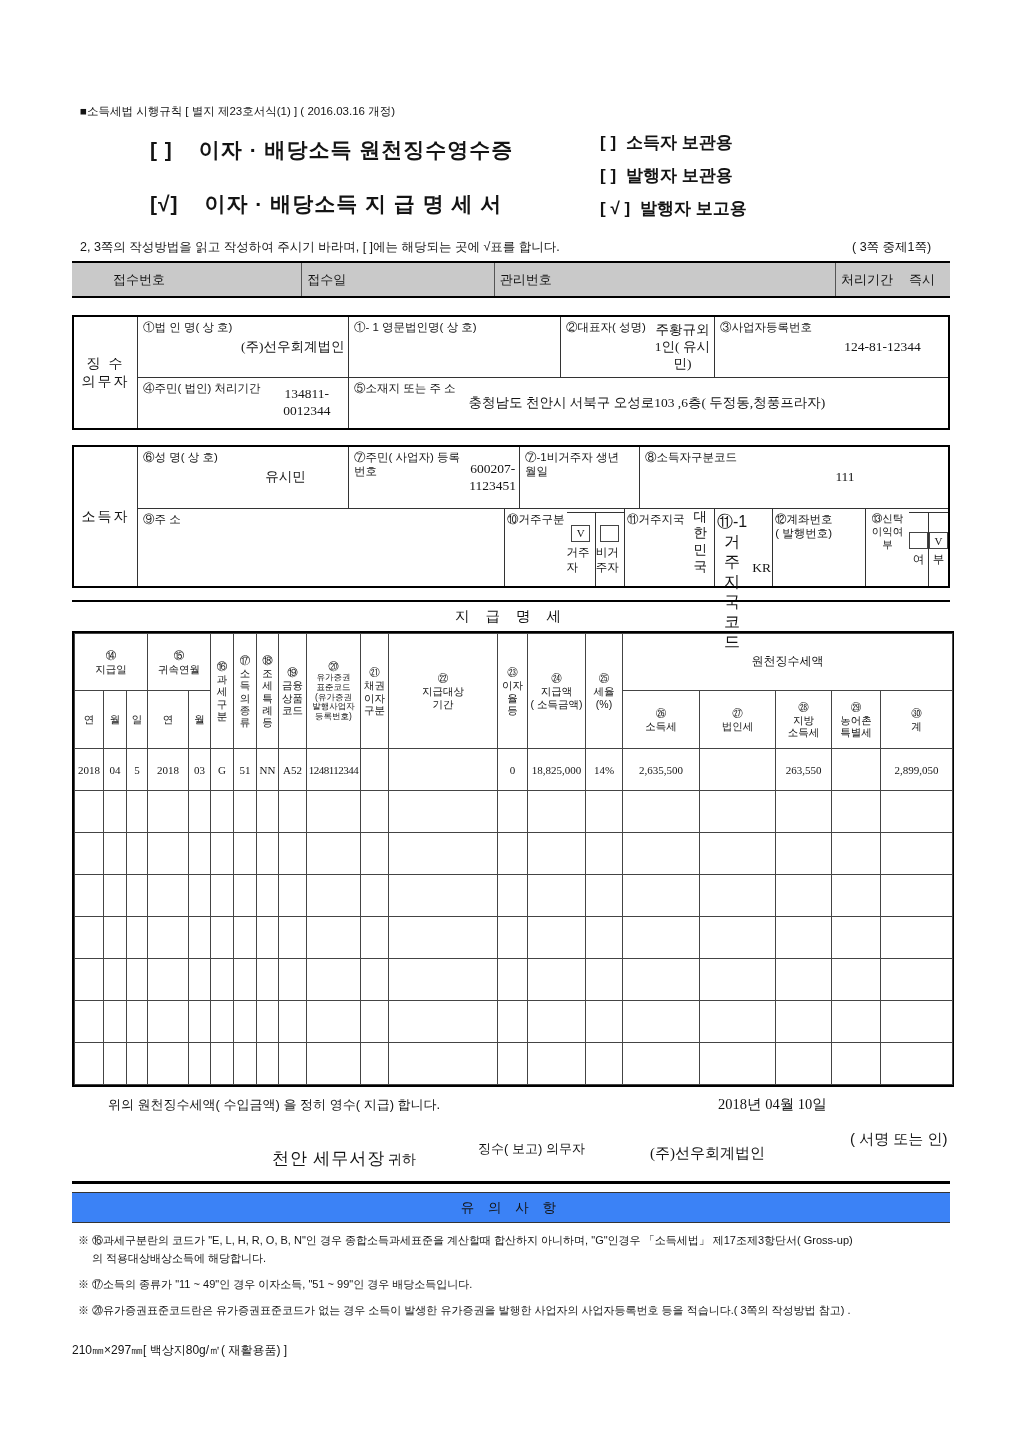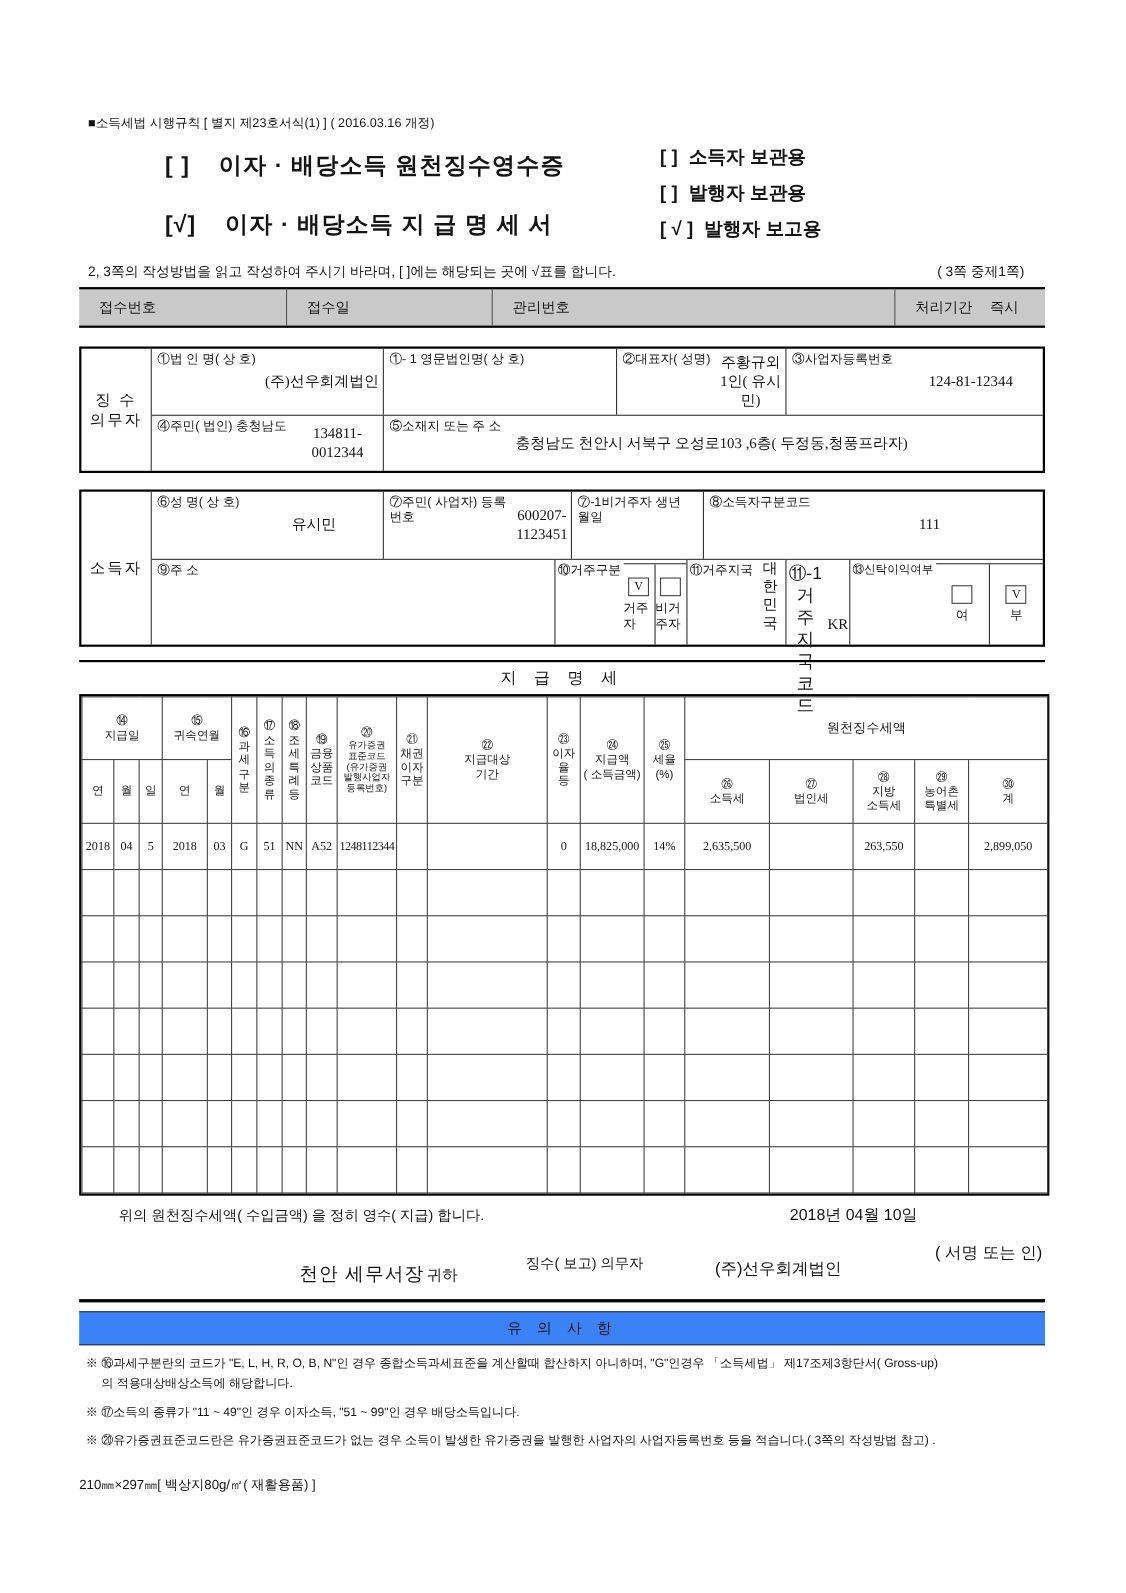--- a/index.html
+++ b/index.html
@@ -1,33 +1,33 @@
 <!DOCTYPE html>
 <html><head>
 <meta charset="utf-8">
 <style>
   html,body{margin:0;padding:0;background:#fff;}
   .page{position:relative;width:1024px;height:1448px;background:#ffffff;
         font-family:"Liberation Sans",sans-serif;color:#141414;overflow:hidden;}
   .abs{position:absolute;}
   .ml{white-space:pre-line;}
-  .serif{font-family:Liberation Sans, sans-serif;}
+  .serif{font-family:Liberation Serif, serif;}
 
   
   .form-ref{left:80px;top:104px;font-size:11.5px;letter-spacing:0;}
   .title-line{display:flex;align-items:baseline;gap:26px;font-size:21px;font-weight:bold;letter-spacing:1px;}
   .copies{left:600px;top:131px;display:flex;flex-direction:column;gap:10px;font-size:17px;font-weight:bold;}
   .copy-line{display:flex;gap:10px;align-items:baseline;}
   .instr{left:80px;top:239px;font-size:12.5px;}
   .pagenote{left:852px;top:239px;font-size:12.5px;}
 
   
   .rbar{left:72px;top:261px;width:878px;height:37px;background:#c9c9c9;
         border-top:2px solid #000;border-bottom:2px solid #000;display:flex;box-sizing:border-box;}
-  .rcell{display:flex;align-items:center;padding-left:18px;font-size:13px;box-sizing:border-box;border-left:1px solid #555;}
+  .rcell{display:flex;align-items:center;padding-left:5px;font-size:13px;box-sizing:border-box;border-left:1px solid #555;margin-left:36px;}
   .rcell:first-child{border-left:none;}
 
   
   .ftable{border:2px solid #000;box-sizing:border-box;display:flex;background:#fff;}
   .side-label{display:flex;align-items:center;justify-content:center;border-right:1px solid #333;
               font-size:14px;letter-spacing:2px;text-align:center;}
   .fmain{flex:1;display:flex;flex-direction:column;}
   .frow{display:flex;}
   .frow + .frow{border-top:1px solid #333;}
   .fcell{box-sizing:border-box;display:flex;flex-direction:row;position:relative;}
@@ -126,21 +126,21 @@
           <div class="cl">②대표자( 성명)</div>
           <div class="cv">주황규외 1인( 유시민)</div>
         </div>
         <div class="fcell" style="flex:1;">
           <div class="cl">③사업자등록번호</div>
           <div class="cv">124-81-12344</div>
         </div>
       </div>
       <div class="frow" style="height:51px;">
         <div class="fcell" style="width:210px;">
-          <div class="cl">④주민( 법인) 충청남도</div>
+          <div class="cl">④주민( 법인) 처리기간</div>
           <div class="cv">134811-0012344</div>
         </div>
         <div class="fcell" style="flex:1;">
           <div class="cl">⑤소재지 또는 주 소</div>
           <div class="cv" style="justify-content:flex-start;padding-left:8px;">충청남도 천안시 서북구 오성로103 ,6층( 두정동,청풍프라자)</div>
         </div>
       </div>
     </div>
   </div>
 
@@ -185,20 +185,25 @@
         </div>
         <div class="fcell" style="width:90px;">
           <div class="cl clc">⑪거주지국</div>
           <div class="cv" style="align-items:flex-end;padding-bottom:10px;">대한민국</div>
         </div>
         <div class="fcell" style="width:58px;">
           <div class="cl clc ml" style="font-size:16px;">⑪-1
 거주지국
 코드</div>
           <div class="cv" style="align-items:flex-end;padding-bottom:9px;">KR</div>
+        </div>
+        <div class="fcell" style="width:93px;">
+          <div class="cl clc ml">⑫계좌번호
+( 발행번호)</div>
+          <div class="cv"></div>
         </div>
         <div class="fcell" style="flex:1;">
           <div class="cl clc" style="font-size:10.5px;">⑬신탁이익여부</div>
           <div class="subrow">
             <div class="subcell">
               <span class="chk"></span>
               <span class="chkl">여</span>
             </div>
             <div class="subcell">
               <span class="chk">V</span>

